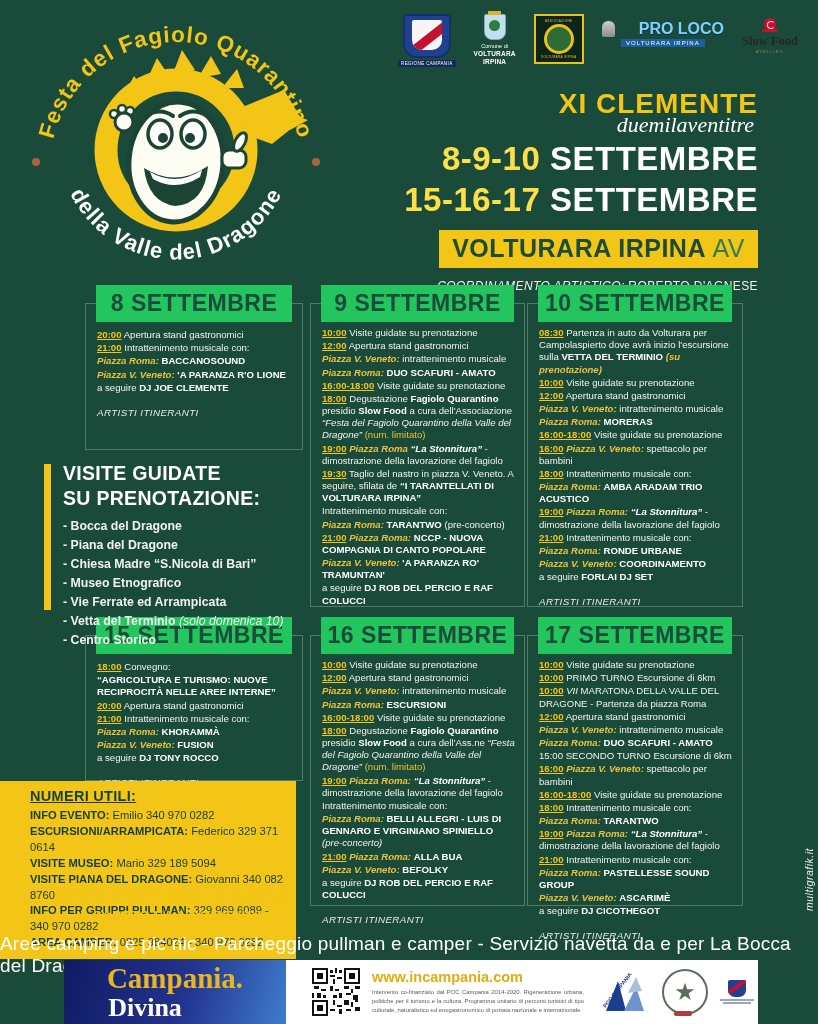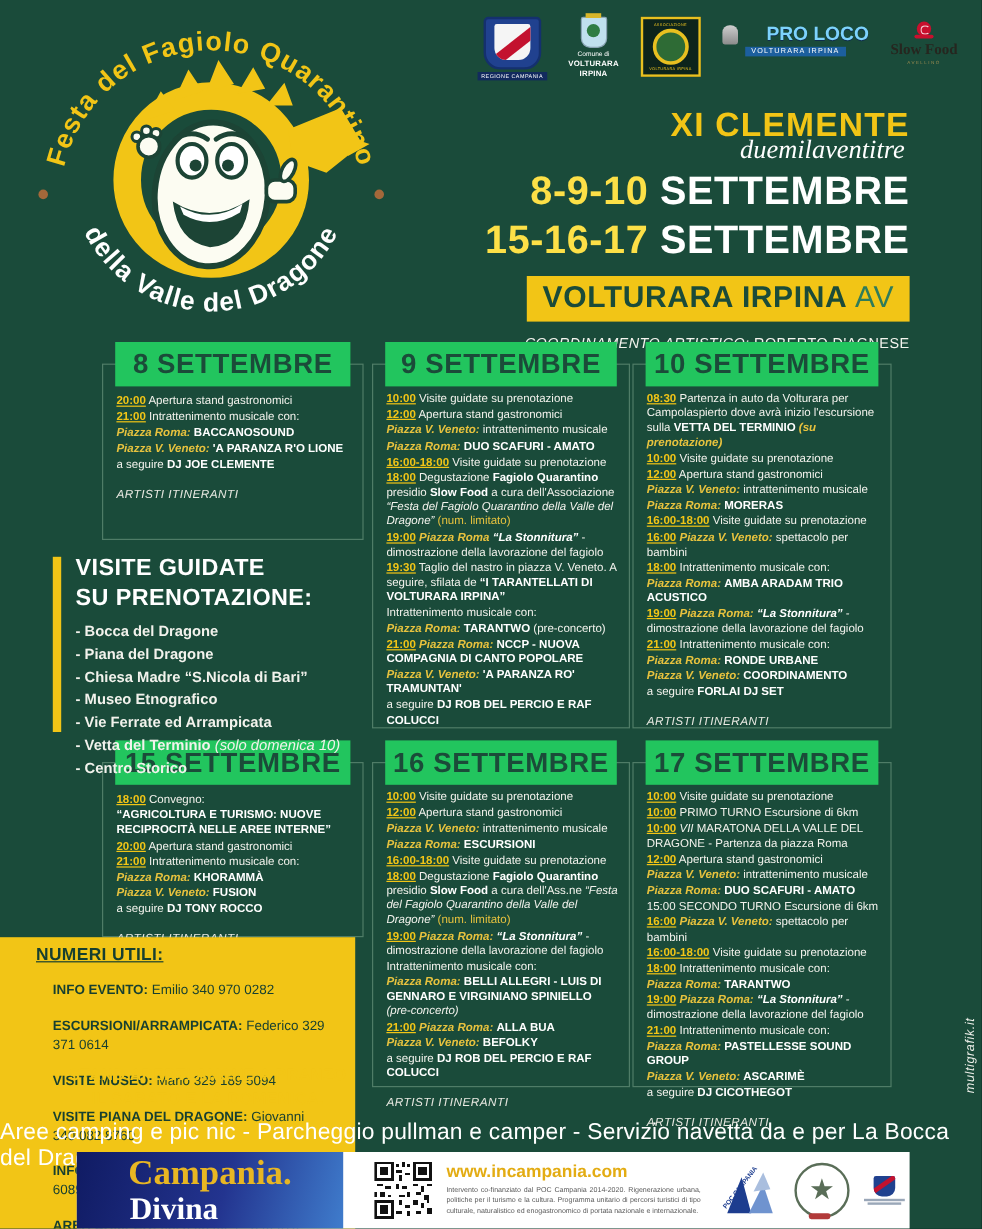--- a/index.html
+++ b/index.html
@@ -81,21 +81,21 @@
   .visite-bar{position:absolute;left:0;top:3px;width:7px;height:146px;background:#f2c516;}
   .visite-content{margin-left:19px;}
   .visite-title{font-weight:700;font-size:19.5px;line-height:1.28;color:#fff;letter-spacing:.3px;}
   .visite-list{margin-top:6px;}
   .visite-list p{margin:0;font-size:12.3px;line-height:1.55;font-weight:700;color:#f6f6f0;}
   .visite-list .sg-it{font-weight:400;}
 
   
   .numeri{position:absolute;left:0;top:781px;width:296px;background:#f2c516;color:#173f30;padding:7px 8px 8px 30px;box-sizing:border-box;}
   .numeri-title{font-weight:800;font-size:14.5px;text-decoration:underline;letter-spacing:.3px;margin-bottom:4px;}
-  .numeri p{margin:14px;font-size:11.2px;line-height:1.42;}
+  .numeri p{margin:0;font-size:11.2px;line-height:1.42;}
   .nu-label{font-weight:800;}
   .nu-value{font-weight:400;}
 
   .standnote{position:absolute;left:42px;top:886px;width:262px;text-align:center;color:#f2c516;font-weight:800;font-size:13.5px;line-height:1.5;letter-spacing:.3px;}
 
   .bottomline{position:absolute;left:0;top:933px;width:818px;text-align:left;color:#ffffff;font-weight:400;font-size:19px;letter-spacing:.2px;}
 
   
   .footerbar{position:absolute;left:64px;top:960px;width:694px;height:64px;background:#ffffff;display:flex;align-items:center;}
   .campania-box{width:222px;height:64px;background:linear-gradient(105deg,#101b63 0%,#23348f 55%,#3f7ccc 100%);

